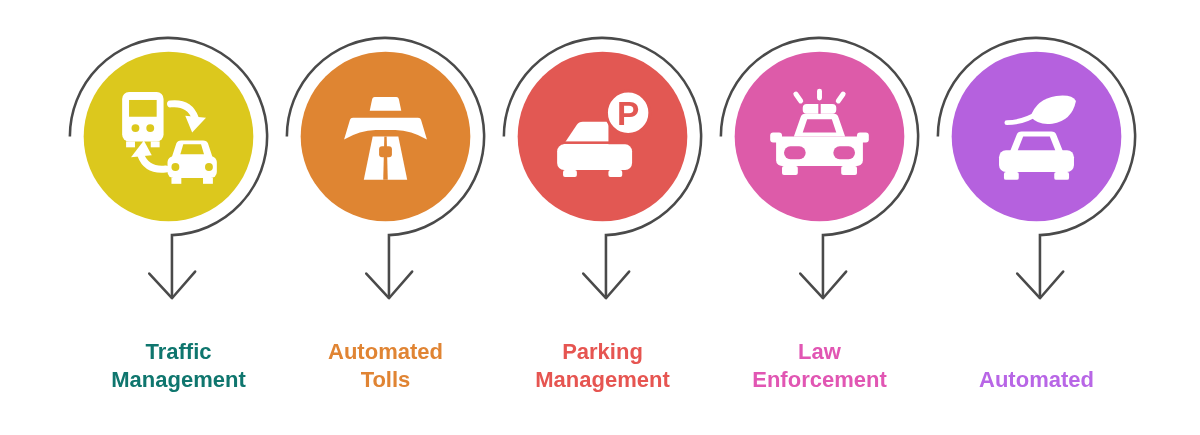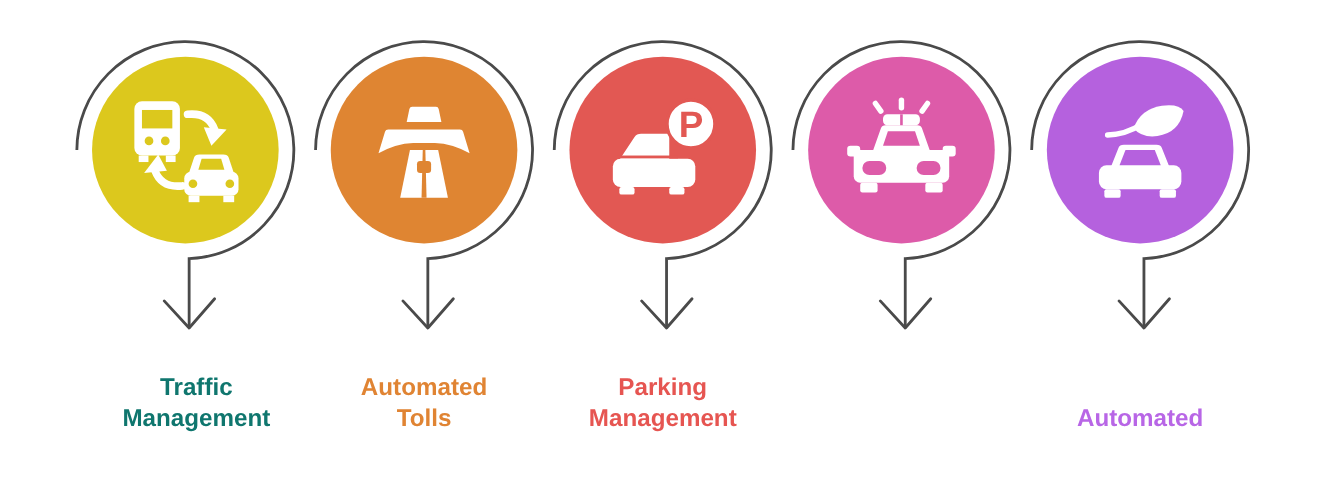--- a/index.html
+++ b/index.html
@@ -125,20 +125,24 @@
             <rect x="72" y="80" width="16" height="9" rx="2"></rect>
           </g>
           <g fill="#dd5ba9">
             <rect x="48.8" y="17" width="2.4" height="10"></rect>
             <path d="M 33 46 L 37.5 32.5 L 62.5 32.5 L 67 46 Z"></path>
             <rect x="14" y="60" width="22" height="13" rx="6.5"></rect>
             <rect x="64" y="60" width="22" height="13" rx="6.5"></rect>
           </g>
         </g>
       </svg>
+      <div class="label" style="color: rgb(225, 86, 179);">
+        <span>Law</span><br>
+        <span>Enforcement</span>
+      </div>
     </div>
 
     <div class="item">
       <svg class="deco" viewBox="0 0 220 292">
         <path class="loop" d="M 10 112 A 100 100 0 1 1 113.5 212 L 113.5 276" stroke="#4a4a4a"></path>
         <path class="ahead" d="M 90.5 251 L 113.5 276 L 137 249" stroke="#4a4a4a"></path>
         <circle cx="110" cy="112" r="86" fill="#b561de"></circle>
         <g transform="translate(60,62)">
           <path d="M 20 36 Q 36 36 52 26" fill="none" stroke="#ffffff" stroke-width="5" stroke-linecap="round"></path>
           <g fill="#ffffff">

